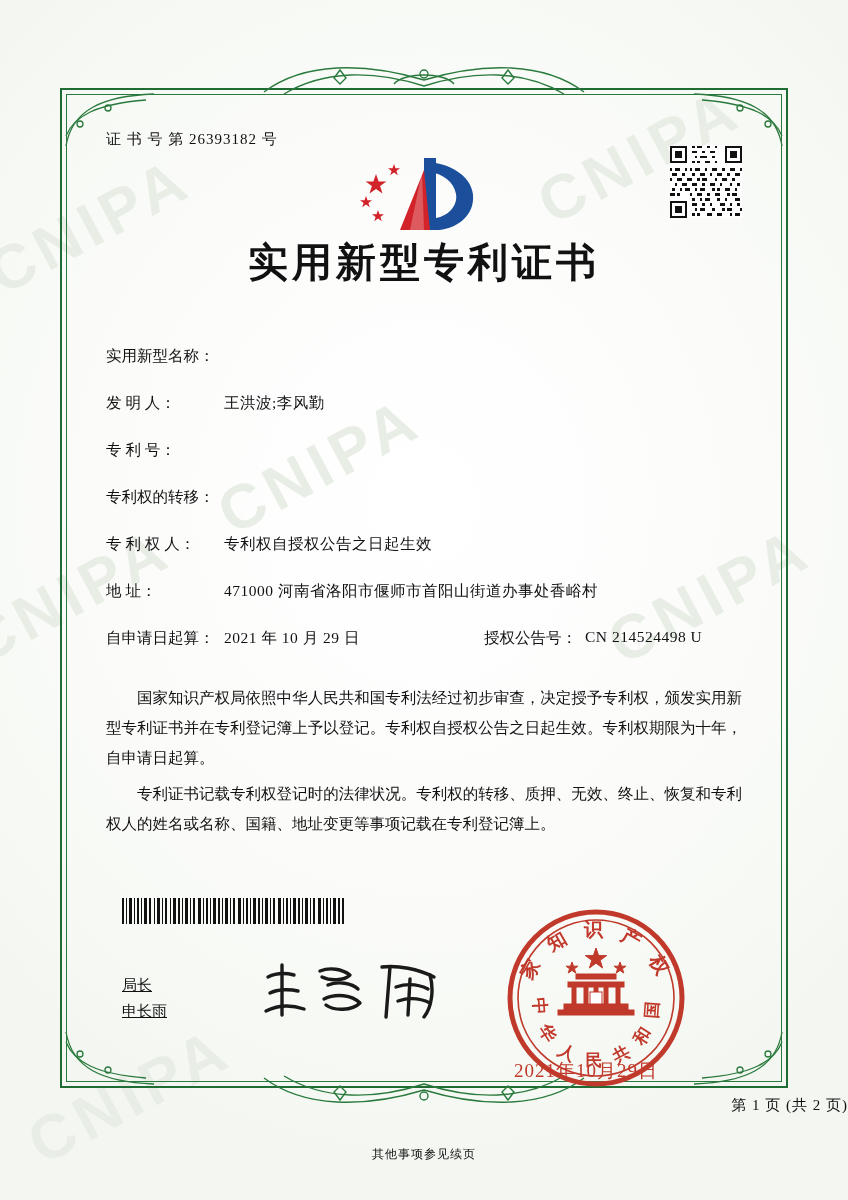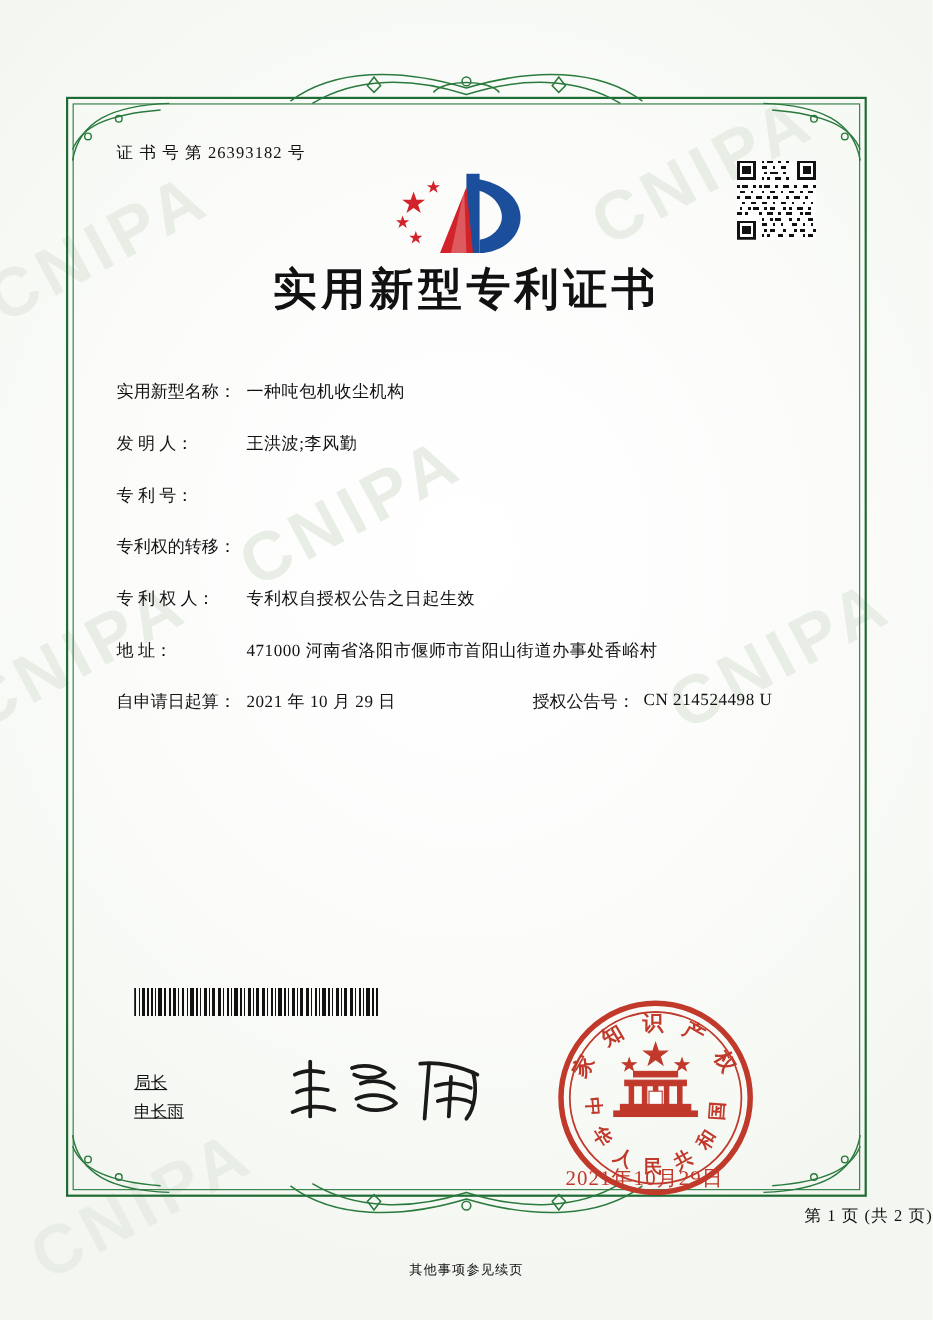--- a/index.html
+++ b/index.html
@@ -409,21 +409,20 @@
         <rect x="24" y="27" width="1" height="1"></rect>
           <rect x="26" y="27" width="2" height="1"></rect>
       </g>
     </svg>
 
     <div class="title">实用新型专利证书</div>
 
     <div class="fields">
       <div class="frow">
         <div class="flabel">实用新型名称：</div>
-        <div class="fvalue">一种吨包机收尘机构</div>
       </div>
       <div class="frow">
         <div class="flabel">发    明    人：</div>
         <div class="fvalue">王洪波;李风勤</div>
       </div>
       <div class="frow">
         <div class="flabel">专    利    号：</div>
       </div>
       <div class="frow">
         <div class="flabel">专利权的转移：</div>
@@ -437,20 +436,24 @@
         <div class="fvalue">471000 河南省洛阳市偃师市首阳山街道办事处香峪村</div>
       </div>
       <div class="frow pair">
         <div class="flabel">自申请日起算：</div>
         <div class="fvalue">2021 年 10 月 29 日</div>
         <div class="flabel2">授权公告号：</div>
         <div class="fvalue" style="width:auto;">CN 214524498 U</div>
       </div>
     </div>
 
+    <div class="paras">
+      <p>国家知识产权局依照中华人民共和国专利法经过初步审查，决定授予专利权，颁发实用新型专利证书并在专利登记簿上予以登记。专利权自授权公告之日起生效。专利权期限为十年，自申请日起算。</p>
+      <p>专利证书记载专利权登记时的法律状况。专利权的转移、质押、无效、终止、恢复和专利权人的姓名或名称、国籍、地址变更等事项记载在专利登记簿上。</p>
+    </div>
   </div>
 
   <svg class="barcode" viewBox="0 0 222 26" shape-rendering="crispEdges">
     <g fill="#111">
       <rect x="0" y="0" width="2" height="26"></rect>
         <rect x="4" y="0" width="1" height="26"></rect>
       <rect x="7" y="0" width="3" height="26"></rect>
         <rect x="12" y="0" width="1" height="26"></rect>
       <rect x="15" y="0" width="2" height="26"></rect>
         <rect x="19" y="0" width="1" height="26"></rect>

